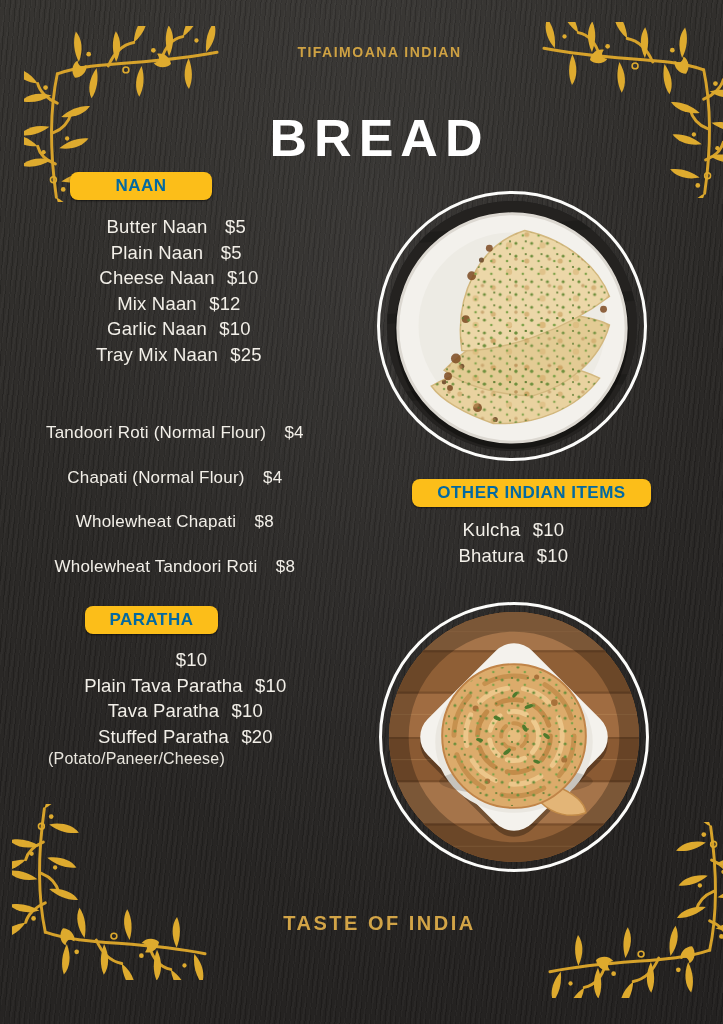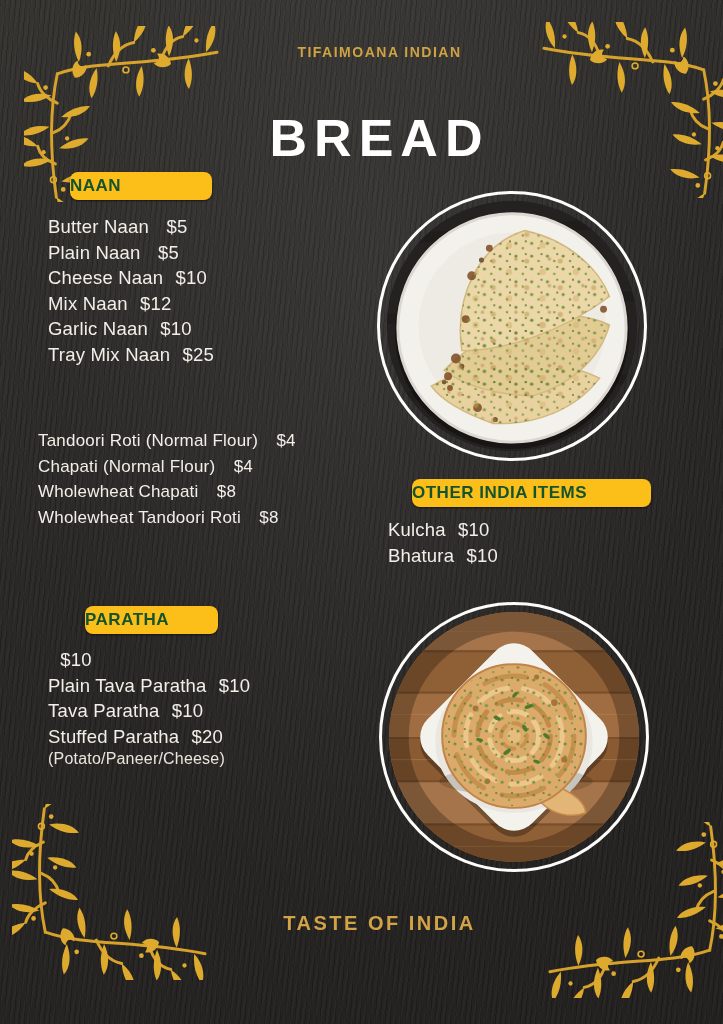--- a/index.html
+++ b/index.html
@@ -20,35 +20,35 @@
   .orn-bl{left:12px; top:804px; transform:scaleY(-1);}
   .orn-br{right:16px; top:822px; transform:scale(-1,-1);}
 
   .hdr-line{position:absolute; left:0; width:100%; text-align:center; color:#cfa243;
     font-size:14px; font-weight:bold; letter-spacing:1.5px; z-index:3;}
   .hdr-1{top:44px;} .hdr-2{top:72px;}
   .big-title{position:absolute; left:0; top:108px; width:100%; text-align:center; color:#ffffff;
     font-size:52px; font-weight:bold; letter-spacing:7px; z-index:3;}
 
   .sec{position:absolute; z-index:3;}
-  .badge{background:#fcbe19; color:#14532d; font-weight:bold; font-size:17px; letter-spacing:0.5px;
-    border-radius:8px; height:28px; line-height:28px; 
+  .badge{background:#fcbe19; color:#0369a1; font-weight:bold; font-size:17px; letter-spacing:0.5px;
+    border-radius:8px; height:28px; line-height:28px; text-align:center;
     box-shadow:0 1px 2px rgba(0,0,0,0.55);}
   .items{display:flex; flex-direction:column;}
-  .row{display:flex; justify-content:flex-start; align-items:baseline;
+  .row{display:flex; justify-content:center; align-items:baseline;
     color:#f2efe8; line-height:25.5px; letter-spacing:0.2px; white-space:nowrap;}
   .iprice{width:56px; text-align:center; flex:none;}
   .inote{color:#e9e6de; font-size:16px; line-height:19px; letter-spacing:0.2px;}
 
   .sec-naan{left:48px; top:172px; width:274px; font-size:18.5px;}
   .sec-naan .badge{margin-left:22px; width:142px;}
   .sec-naan .items{margin-top:14px;}
   .sec-roti{left:38px; top:416px; width:292px; font-size:17px;}
   .sec-roti .badge{margin-left:34px; width:140px;}
-  .sec-roti .items{margin-top:12px;}
+  .sec-roti .items{margin-top:4px;gap:19px;}
   .sec-other{left:388px; top:479px; width:263px; font-size:18.5px;}
   .sec-other .badge{margin-left:24px; width:239px;}
   .sec-other .items{margin-top:10px;}
   .sec-paratha{left:48px; top:606px; width:287px; font-size:18.5px;}
   .sec-paratha .badge{margin-left:37px; width:133px;}
   .sec-paratha .items{margin-top:13px;}
 
   .photo-ring{position:absolute; border:3px solid #fcfcfa; border-radius:50%; padding:7px; z-index:2;}
   .photo-naan{left:377px; top:191px;}
   .photo-paratha{left:379px; top:602px;}
@@ -184,21 +184,21 @@
           <span class="iprice">$8</span>
         </div>
         <div class="row">
           <span class="iname">Wholewheat Tandoori Roti</span>
           <span class="iprice">$8</span>
         </div>
       </div>
   </div>
 
   <div class="sec sec-other">
-    <div class="badge">OTHER INDIA ITEMS</div>
+    <div class="badge">OTHER INDIAN ITEMS</div>
     <div class="items">
         <div class="row">
           <span class="iname">Kulcha</span>
           <span class="iprice">$10</span>
         </div>
         <div class="row">
           <span class="iname">Bhatura</span>
           <span class="iprice">$10</span>
         </div>
       </div>

